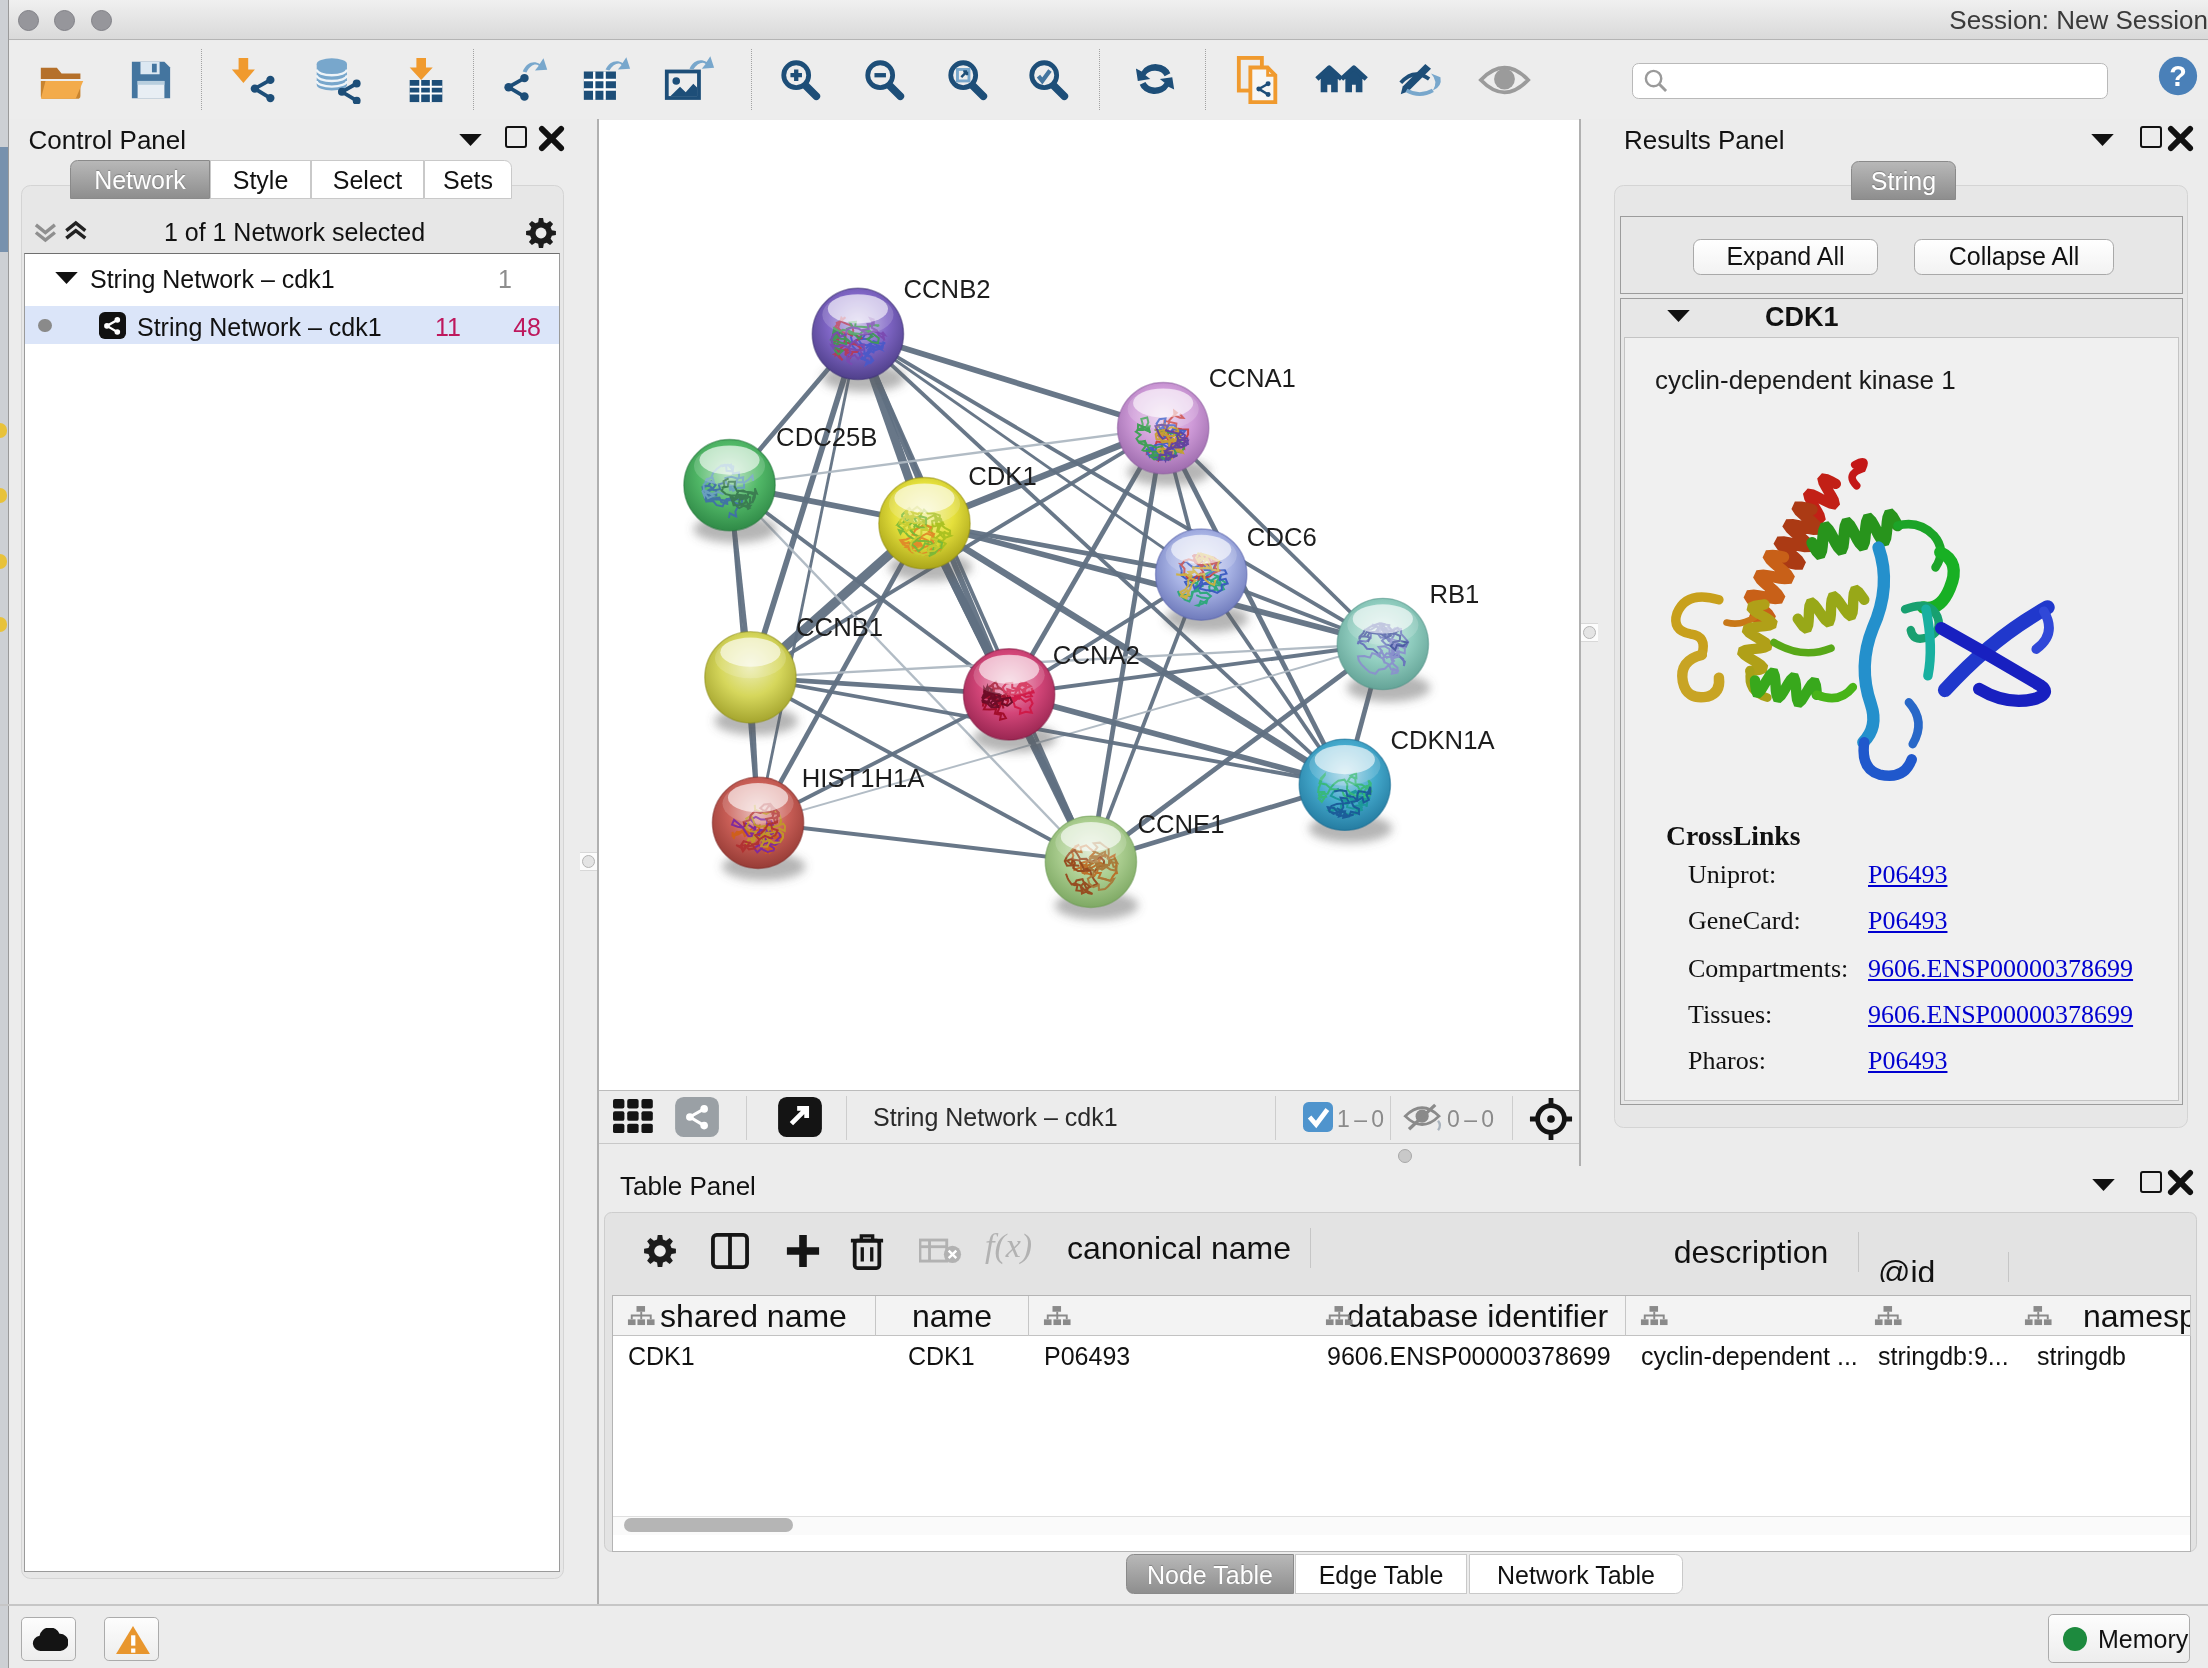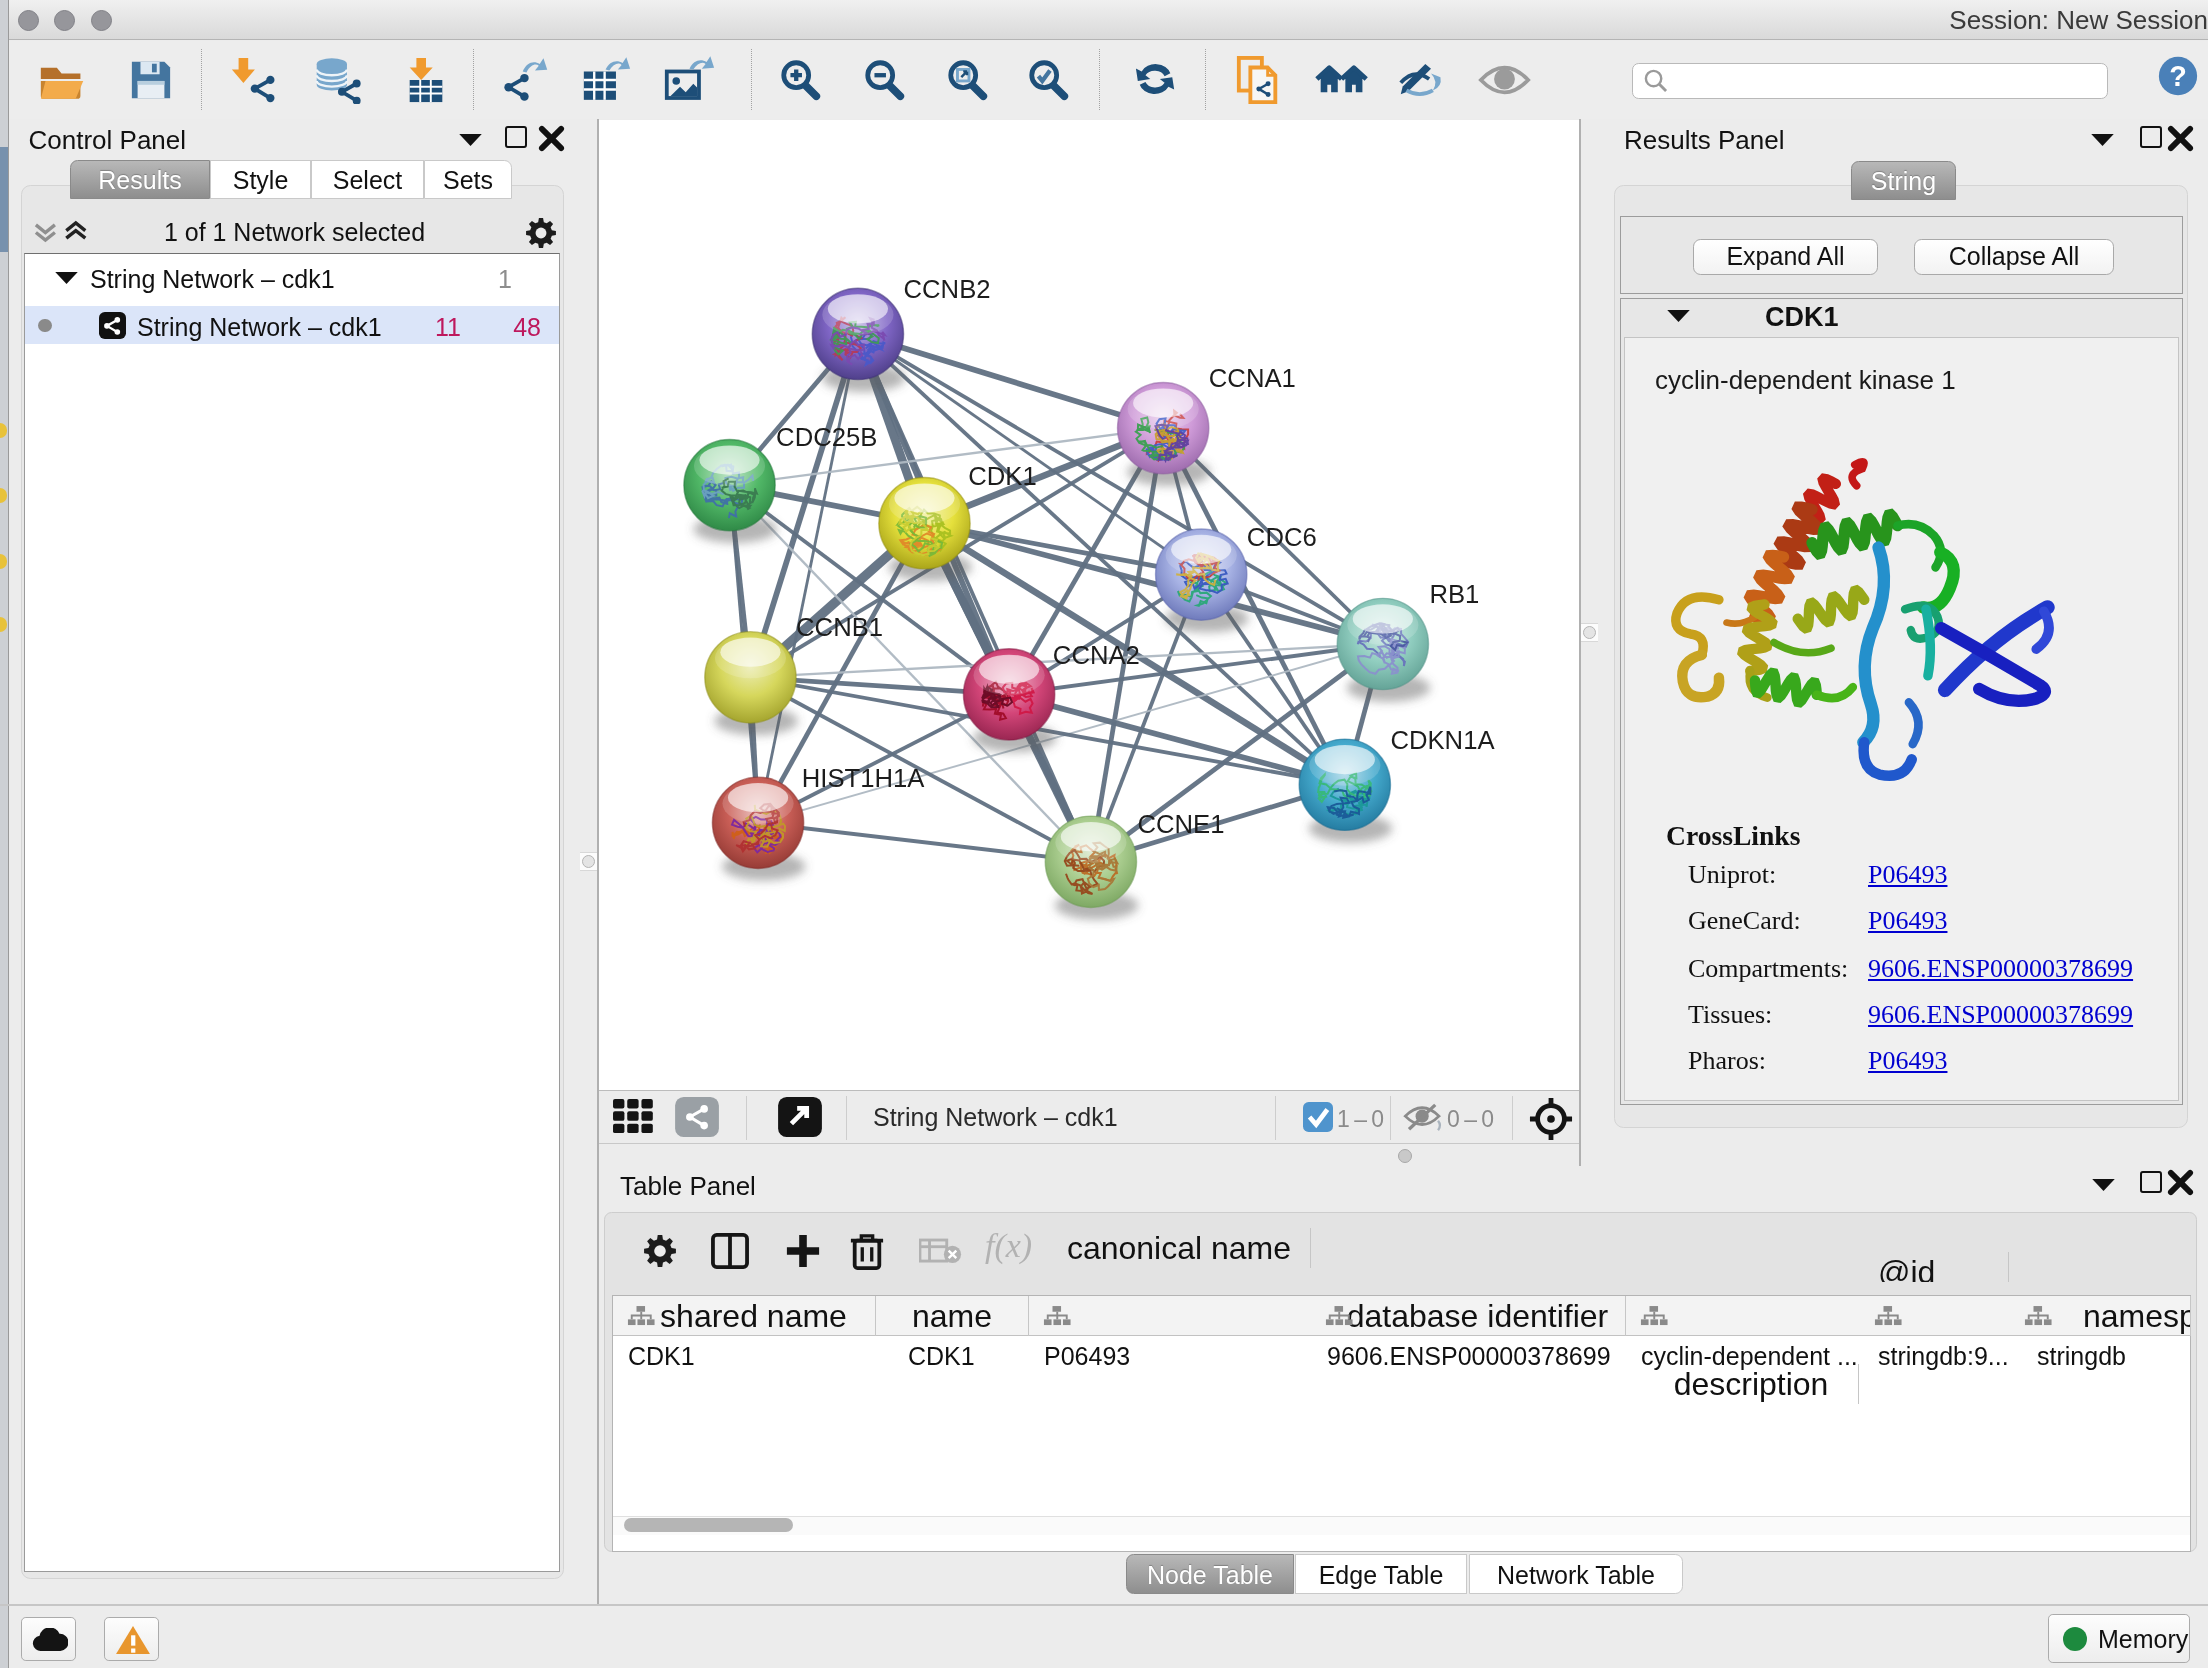--- a/index.html
+++ b/index.html
@@ -184,21 +184,21 @@
 <div class="vline" style="left:1579px;top:119px;height:1047px"></div>
 <div class="panel-title" style="left:28.5px;top:125px">Control Panel</div>
 <svg class="hicon" style="left:458px;top:132px" width="25" height="15" viewBox="0 0 26 16">
     <path d="M1 2 h24 l-12 13 z" fill="#111"></path>
   </svg>
 <div class="hicon" style="left:505px;top:126px;width:22px;height:22px;border:2.9px solid #111;border-radius:2.9px"></div>
 <svg class="hicon" style="left:538px;top:125px" width="27" height="27" viewBox="0 0 28 28">
     <path d="M4 4 L24 24 M24 4 L4 24" stroke="#111" stroke-width="6" stroke-linecap="round"></path>
   </svg>
 <div class="cpane" style="left:21px;top:185px;width:543px;height:1394px"></div>
-<div class="tab sel" style="left:70px;top:160px;width:140px;border-radius:7.6px 0 0 0">Results</div>
+<div class="tab sel" style="left:70px;top:160px;width:140px;border-radius:7.6px 0 0 0">Network</div>
 <div class="tab" style="left:210px;top:160px;width:101px">Style</div>
 <div class="tab" style="left:311px;top:160px;width:113px">Select</div>
 <div class="tab" style="left:424px;top:160px;width:88px;border-radius:0 7.6px 0 0">Sets</div>
 <svg class="abs" style="left:34px;top:219px" width="57" height="27" viewBox="0 0 60 28">
     <path d="M2 6 l10 8 10 -8 M2 14 l10 8 10 -8" stroke="#8f8f8f" stroke-width="3.6" fill="none"></path>
     <path d="M34 12 l10 -8 10 8 M34 20 l10 -8 10 8" stroke="#222" stroke-width="3.6" fill="none"></path>
   </svg>
 <div class="abs" style="left:95px;top:218px;width:399px;text-align:center;font-size:25px;color:#111">1 of 1 Network selected</div>
 <svg class="abs" style="left:524px;top:216px" width="34" height="34" viewBox="0 0 36 36">
     <path d="M33.8 15.8 L33.8 20.2 L29.5 21.0 L28.2 24.0 L30.8 27.6 L27.6 30.8 L24.0 28.2 L21.0 29.5 L20.2 33.8 L15.8 33.8 L15.0 29.5 L12.0 28.2 L8.4 30.8 L5.2 27.6 L7.8 24.0 L6.5 21.0 L2.2 20.2 L2.2 15.8 L6.5 15.0 L7.8 12.0 L5.2 8.4 L8.4 5.2 L12.0 7.8 L15.0 6.5 L15.8 2.2 L20.2 2.2 L21.0 6.5 L24.0 7.8 L27.6 5.2 L30.8 8.4 L28.2 12.0 L29.5 15.0 Z" fill="#1c1c1c"></path>
@@ -655,21 +655,21 @@
     <path d="M15 7 v4 M5 15 v-4 h20 v4 M15 11 v4" stroke="#8a8a8a" stroke-width="2" fill="none"></path>
   </svg>
 <div class="thead-cell" style="left:1311px;top:1296px;width:315px;height:40px;line-height:40px;text-align:center;padding-left:19px">database identifier</div>
 <svg class="abs" style="left:1325px;top:1305px" width="28.5" height="23" viewBox="0 0 30 24">
     <rect x="10" y="1" width="9" height="6" fill="#8a8a8a"></rect>
     <rect x="1" y="15" width="8" height="6" fill="#8a8a8a"></rect>
     <rect x="11" y="15" width="8" height="6" fill="#8a8a8a"></rect>
     <rect x="21" y="15" width="8" height="6" fill="#8a8a8a"></rect>
     <path d="M15 7 v4 M5 15 v-4 h20 v4 M15 11 v4" stroke="#8a8a8a" stroke-width="2" fill="none"></path>
   </svg>
-<div class="thead-cell" style="left:1625px;top:1364px;width:234px;height:40px;line-height:40px;text-align:center;padding-left:19px">description</div>
+<div class="thead-cell" style="left:1625px;top:1232px;width:234px;height:40px;line-height:40px;text-align:center;padding-left:19px">description</div>
 <svg class="abs" style="left:1640px;top:1305px" width="28.5" height="23" viewBox="0 0 30 24">
     <rect x="10" y="1" width="9" height="6" fill="#8a8a8a"></rect>
     <rect x="1" y="15" width="8" height="6" fill="#8a8a8a"></rect>
     <rect x="11" y="15" width="8" height="6" fill="#8a8a8a"></rect>
     <rect x="21" y="15" width="8" height="6" fill="#8a8a8a"></rect>
     <path d="M15 7 v4 M5 15 v-4 h20 v4 M15 11 v4" stroke="#8a8a8a" stroke-width="2" fill="none"></path>
   </svg>
 <div class="thead-cell" style="left:1859px;top:1252px;width:150px;height:30px;line-height:40px;text-align:left;padding-left:19px">@id</div>
 <svg class="abs" style="left:1874px;top:1305px" width="28.5" height="23" viewBox="0 0 30 24">
     <rect x="10" y="1" width="9" height="6" fill="#8a8a8a"></rect>

